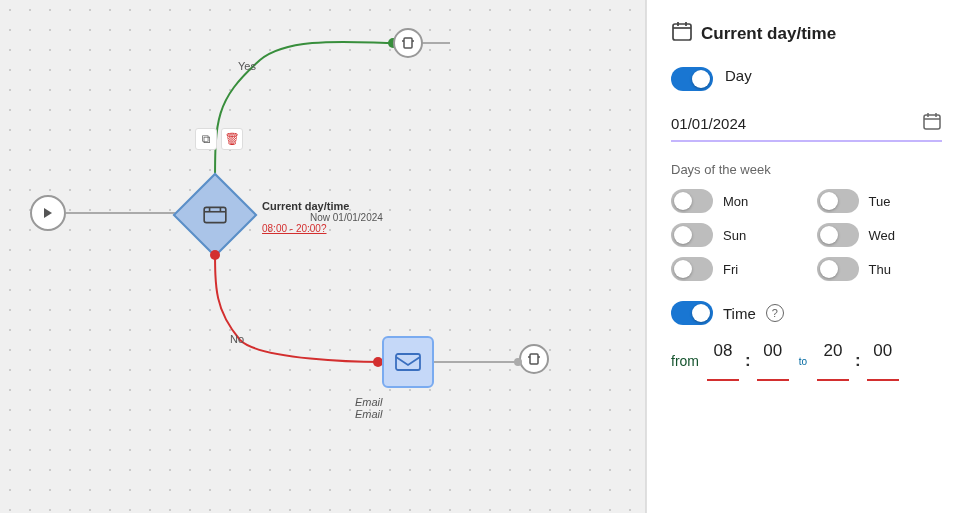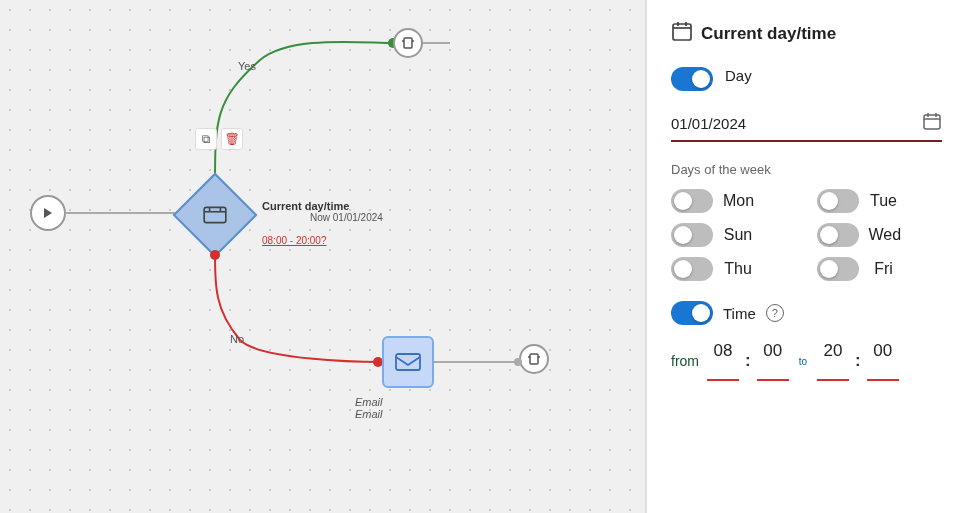--- a/index.html
+++ b/index.html
@@ -76,21 +76,21 @@
       top: 3px;
       transition: left 0.2s;
       box-shadow: 0 1px 3px rgba(0,0,0,0.3);
     }
     .toggle.on::after { left: 21px; }
     .toggle.off::after { left: 3px; }
 
     
     .date-row {
       display: flex;
-      border-bottom: 2px solid #7f1d1d;
+      border-bottom: 2px solid #c4b5fd;
       margin-bottom: 20px;
       padding-bottom: 4px;
     }
 
     .date-input {
       flex: 1;
       border: none;
       outline: none;
       font-size: 15px;
       color: #222;
@@ -117,24 +117,23 @@
       margin-bottom: 20px;
     }
 
     .day-row {
       display: flex;
       align-items: center;
       gap: 10px;
     }
 
     .day-label {
-      font-size: 16px;
+      font-size: 13px;
       color: #222;
       min-width: 30px;
-      text-align: center;
     }
 
     
     .time-row {
       display: flex;
       align-items: center;
       gap: 10px;
       margin-bottom: 16px;
     }
 
@@ -238,21 +237,21 @@
     .diamond-label {
       position: absolute;
       left: 262px;
       top: 200px;
       font-size: 11px;
       color: #333;
       pointer-events: none;
     }
     .diamond-label .title { font-weight: 600; font-size: 11px; }
     .diamond-label .subtitle { color: #555; font-size: 10px; margin-left: 48px; }
-    .diamond-label .underline { color: #d32f2f; text-decoration: underline; font-size: 10px; margin-top: 12px; }
+    .diamond-label .underline { color: #d32f2f; text-decoration: underline; font-size: 10px; }
 
     .connector-node {
       width: 30px;
       height: 30px;
       border-radius: 50%;
       border: 2px solid #999;
       background: #fff;
       display: flex; align-items: center; justify-content: center;
       font-size: 13px;
       color: #555;
@@ -483,26 +482,26 @@
       <span class="day-label">Sun</span>
     </div>
 
     <div class="day-row">
       <div class="toggle off"></div>
       <span class="day-label">Wed</span>
     </div>
 
     <div class="day-row">
       <div class="toggle off"></div>
-      <span class="day-label">Thu</span>
+      <span class="day-label">Fri</span>
     </div>
 
     <div class="day-row">
       <div class="toggle off"></div>
-      <span class="day-label">Fri</span>
+      <span class="day-label">Thu</span>
     </div>
   </div>
 
   <div class="time-row">
     <div class="toggle on"></div>
     <span class="toggle-label">Time</span>
     <div class="help-icon">?</div>
   </div>
 
   <div class="time-input-row">

